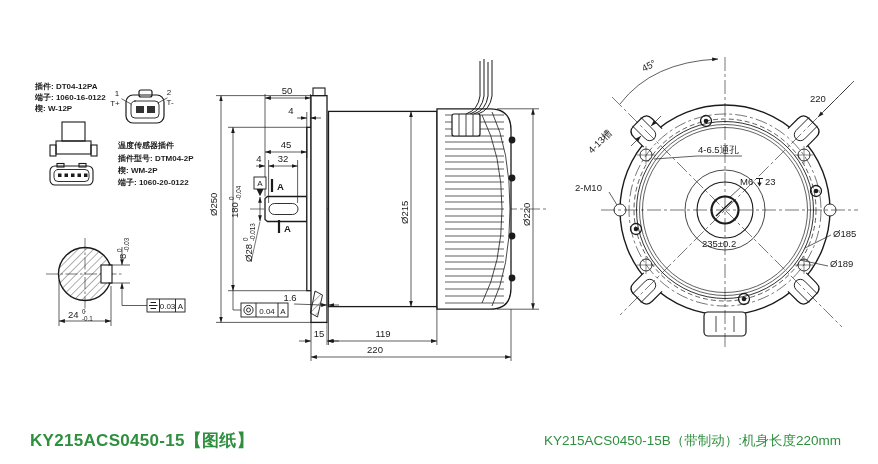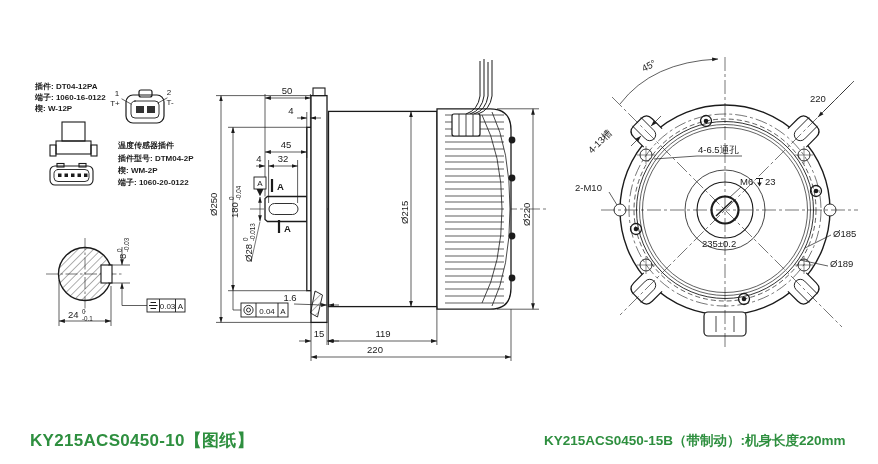--- a/index.html
+++ b/index.html
@@ -9,21 +9,21 @@
   svg text{fill:#1b1b1b;font-family:"Liberation Sans",sans-serif;}
   .dim{font-size:9.5px;}
   .dimm{font-size:9.5px;text-anchor:middle;}
   .tol{font-size:6.3px;}
   .cjk{font-size:8px;font-weight:bold;}
   .pin{font-size:8px;text-anchor:middle;}
   .gdt{font-size:8px;text-anchor:middle;}
   .secA{font-size:9.5px;font-weight:bold;}
   .title-left{position:absolute;left:30px;top:429px;font-size:17px;font-weight:bold;
               letter-spacing:.3px;}
-  .title-right{position:absolute;left:544px;top:432px;font-size:13.5px;font-weight:bold;}
+  .title-right{position:absolute;left:544px;top:432px;font-size:13.5px;font-weight:normal;}
 </style>
 </head>
 <body>
 
 <div class="stage">
 <svg width="878" height="464" viewBox="0 0 878 464">
   <defs>
     <marker id="arr" viewBox="0 0 10 10" refX="9.3" refY="5" markerWidth="9" markerHeight="9" orient="auto-start-reverse">
       <path d="M0,2 L9.6,5 L0,8 Z" fill="#1b1b1b"></path>
     </marker>
@@ -369,15 +369,15 @@
         <polygon points="757.3,182.5 761.7,182.5 759.5,186.5" fill="#1b1b1b" stroke="none"></polygon>
       </g>
       <text class="dim" x="765" y="185">23</text>
     </g>
     <text class="dim" x="702" y="247">235±0.2</text>
     <text class="dim" x="833" y="237">Ø185</text>
     <text class="dim" x="830" y="267">Ø189</text>
   </g>
 </svg>
 
-<div class="title-left" style="color: rgb(46, 143, 63);">KY215ACS0450-10【图纸】</div>
+<div class="title-left" style="color: rgb(46, 143, 63);">KY215ACS0450-15【图纸】</div>
 <div class="title-right" style="color: rgb(46, 143, 63);">KY215ACS0450-15B（带制动）:机身长度220mm</div>
 </div>
 
 </body></html>

